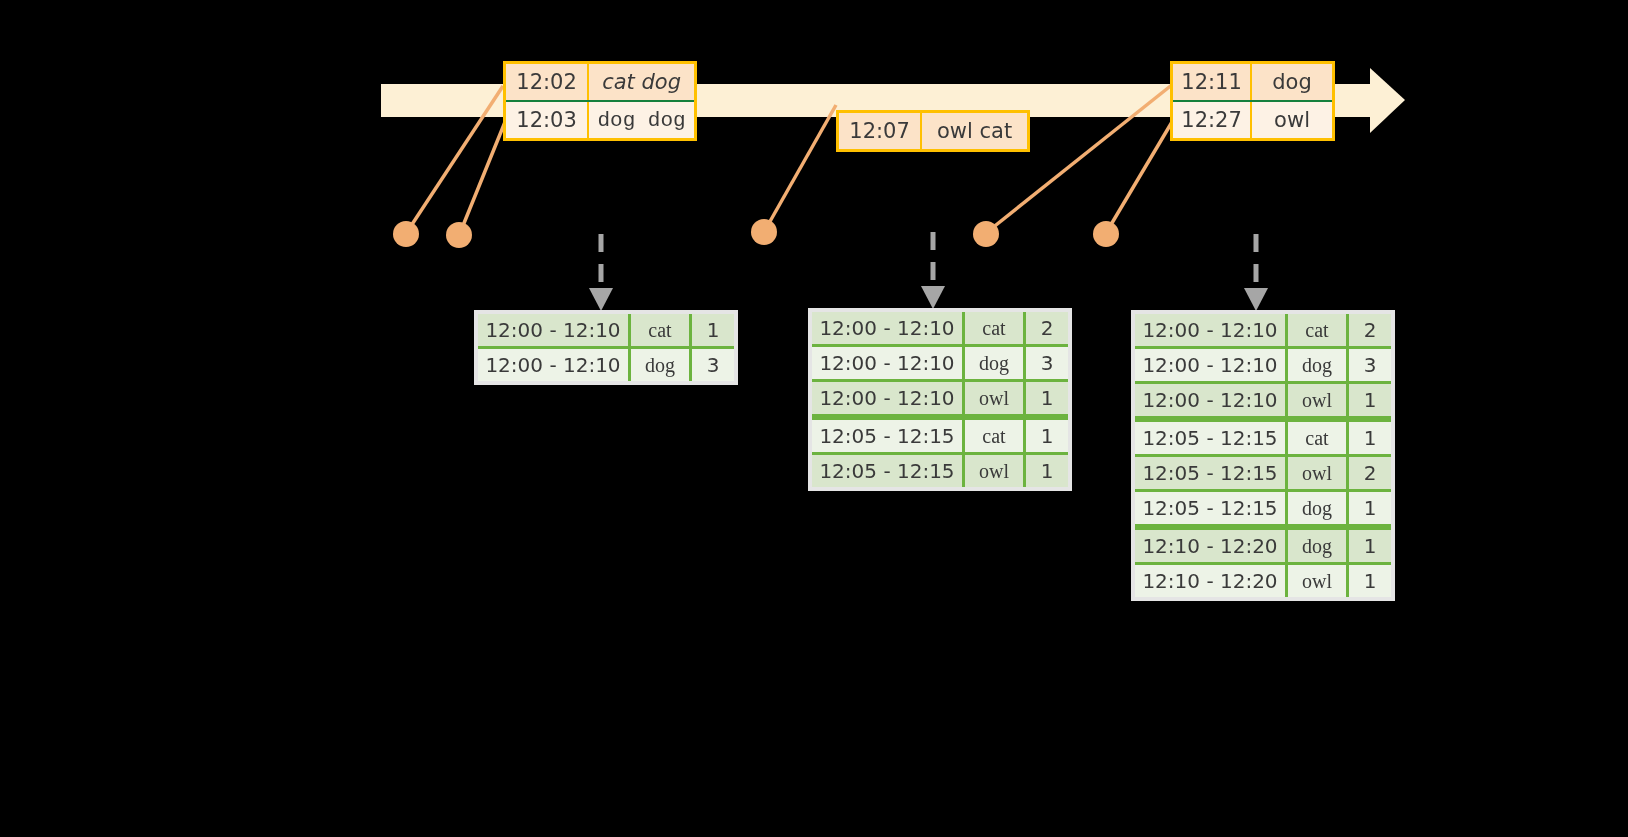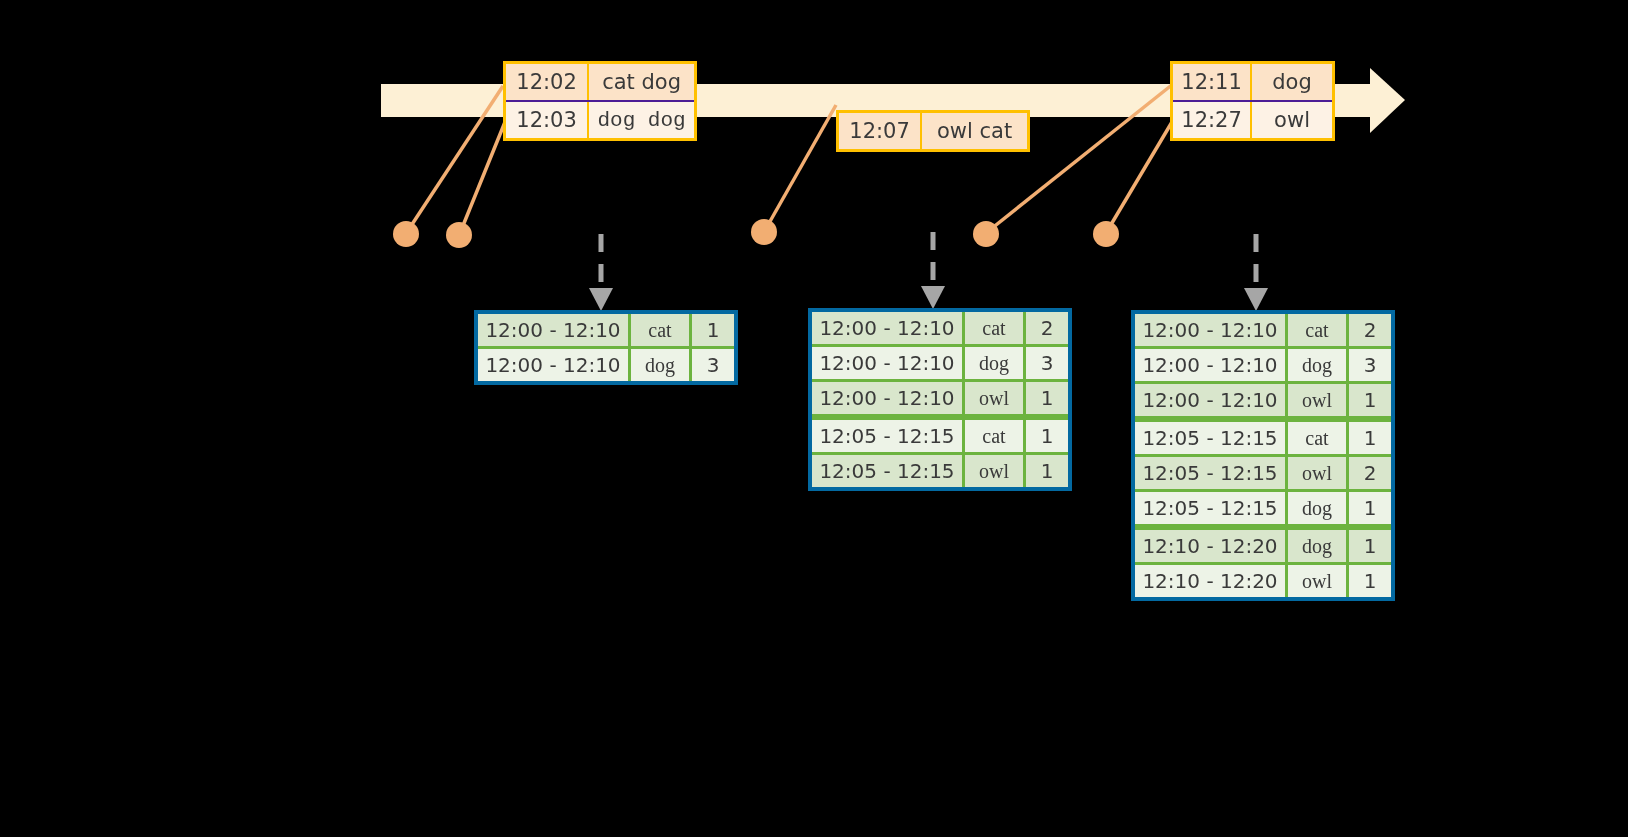--- a/index.html
+++ b/index.html
@@ -13,36 +13,36 @@
 
   
   .event-box{
     position:absolute;
     border:3px solid #FFC000;
     box-sizing:border-box;
     display:flex;flex-direction:column;
     z-index:5;
   }
   .event-row{display:flex;align-items:stretch;}
-  .event-row + .event-row{border-top:2px solid #4c1d95;text-align:center;}
+  .event-row + .event-row{border-top:2px solid #15803d;text-align:center;}
   .event-row.dark  .cell{background:#FCE3C8;}
   .event-row.light .cell{background:#FDF2E5;}
   .event-row .cell{
     display:flex;align-items:center;justify-content:center;
     font-size:21px;color:#3a3a3a;line-height:1;
     box-sizing:border-box;
   }
   .event-row .cell.time{width:84px;height:36px;border-right:2px solid #FFC000;}
   .event-row .cell.words{height:36px;}
 
   
   .result-table{
     position:absolute;
     background:#6CB33F;
-    border:4px solid #0369a1;
+    border:4px solid #e5e5e5;
     box-sizing:border-box;
     display:flex;flex-direction:column;
     gap:3px;
     z-index:4;
   }
   .res-row{display:flex;gap:3px;}
   .res-row.group-end{margin-bottom:3px;}
   .res-row .rcell{
     display:flex;align-items:center;justify-content:center;
     font-size:20px;color:#3a3a3a;height:32px;line-height:1;
@@ -89,21 +89,21 @@
     <g fill="#A6A6A6">
       <polygon points="589,288 613,288 601,311"></polygon>
       <polygon points="921,286 945,286 933,309"></polygon>
       <polygon points="1244,288 1268,288 1256,311"></polygon>
     </g>
   </svg>
 
   <div class="event-box" style="left:503px;top:61px;width:194px;">
     <div class="event-row dark">
       <div class="cell time">12:02</div>
-      <div class="cell words" style="width:106px;">cat dog</div>
+      <div class="cell words" style="width:106px;font-style:italic;">cat dog</div>
     </div>
     <div class="event-row light">
       <div class="cell time">12:03</div>
       <div class="cell words" style="width:106px;font-family:Liberation Mono, monospace;">dog dog</div>
     </div>
   </div>
 
   <div class="event-box" style="left:836px;top:80px;width:194px;margin-top:30px;">
     <div class="event-row dark">
       <div class="cell time">12:07</div>

